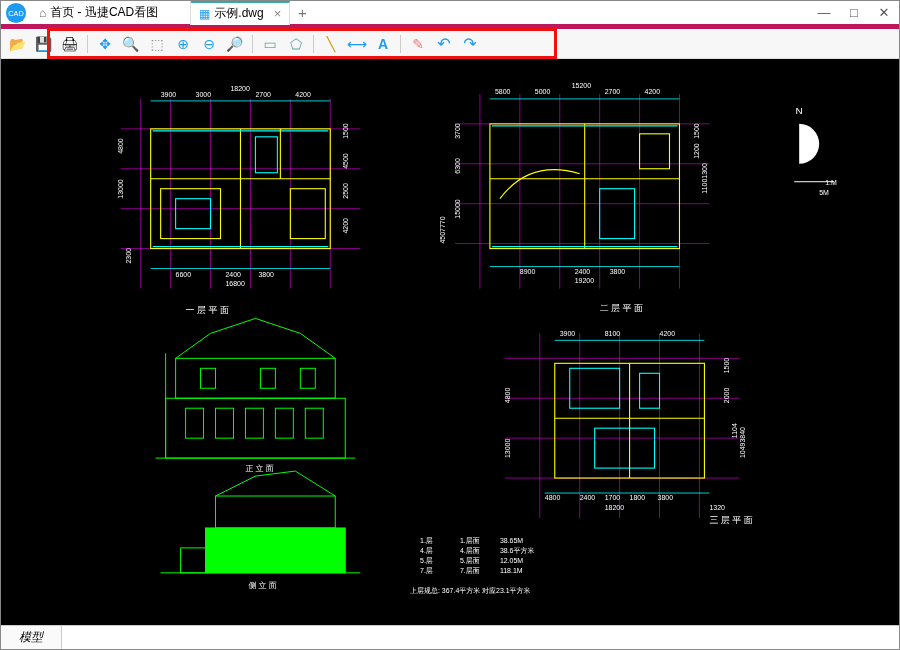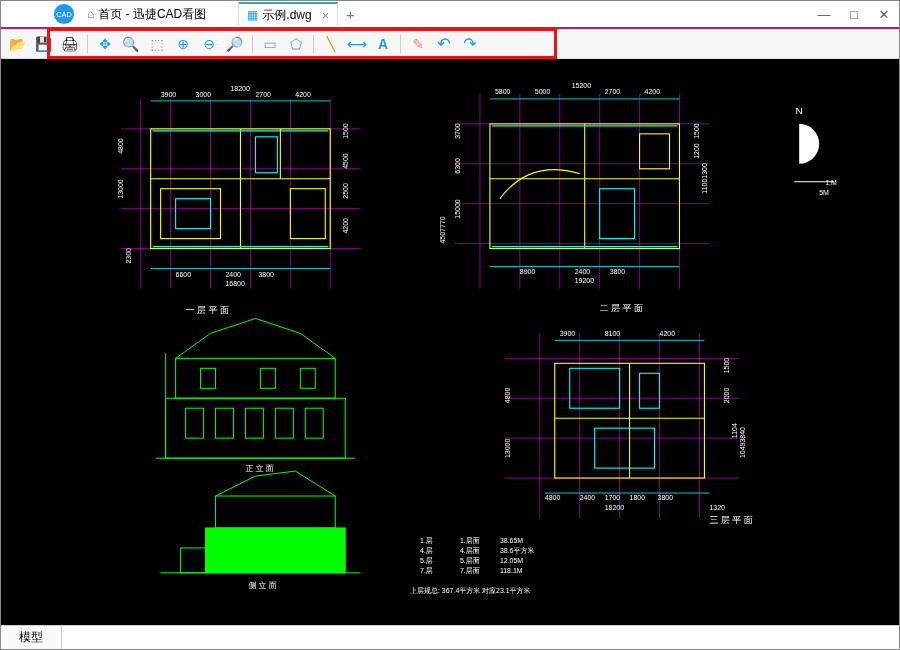--- a/index.html
+++ b/index.html
@@ -1,35 +1,35 @@
 <!DOCTYPE html>
 <html><head>
 <meta charset="utf-8">
 <style>
 * { margin: 0; padding: 0; box-sizing: border-box; font-family: "Microsoft YaHei", sans-serif; }
 html, body { width: 900px; height: 650px; overflow: hidden; background: #fff; }
 .window { width: 900px; height: 650px; display: flex; flex-direction: column; border: 1px solid #888; }
-.titlebar { height: 28px; display: flex; align-items: center; background: #fff; border-bottom: 2px solid #be185d; padding-left: 48px; }
+.titlebar { height: 28px; display: flex; align-items: center; background: #fff; border-bottom: 5px solid #be185d; }
 .app-logo { width: 30px; height: 28px; display: flex; align-items: center; justify-content: center; }
 .app-logo svg { width: 22px; height: 22px; }
 .tab { height: 24px; display: flex; align-items: center; padding: 0 8px; font-size: 12px; border-right: 1px solid #ddd; cursor: default; gap: 4px; }
 .tab.active { background: #fff; border-top: 2px solid #3aa; }
 .tab.home { min-width: 160px; }
 .tab-icon { font-size: 12px; color: #666; }
 .tab-close { margin-left: 6px; color: #888; font-size: 13px; }
 .newtab { width: 24px; text-align: center; font-size: 15px; color: #777; }
 .spacer { flex: 1; }
 .win-btn { width: 30px; height: 28px; display: flex; align-items: center; justify-content: center; font-size: 13px; color: #555; }
 .toolbar { height: 30px; display: flex; align-items: center; padding: 0 6px; background: #f7f7f7; border-bottom: 1px solid #ddd; gap: 4px; position: relative; }
 .tool-btn { width: 22px; height: 22px; display: flex; align-items: center; justify-content: center; font-size: 14px; }
 .tool-sep { width: 1px; height: 18px; background: #ccc; margin: 0 2px; }
 .toolbar-highlight { position: absolute; left: 46px; top: -1px; width: 510px; height: 31px; border: 3px solid #e11; pointer-events: none; }
 .canvas-area { flex: 1; position: relative; background: #000; }
 .canvas-area svg { position: absolute; inset: 0; }
-.bottombar { height: 24px; display: flex; align-items: center; background: #fff; border-top: 1px solid #ccc; }
+.bottombar { height: 24px; display: flex; align-items: center; background: #fff; border-top: 1px solid #ccc; font-style: italic; }
 .bottom-tab { padding: 0 18px; font-size: 12px; border-right: 1px solid #ccc; height: 100%; display: flex; align-items: center; background: #fafafa; }
 </style>
 </head>
 <body>
 
 <div class="window">
 
   <div class="titlebar">
     <div class="app-logo">
       <svg viewBox="0 0 24 24">

